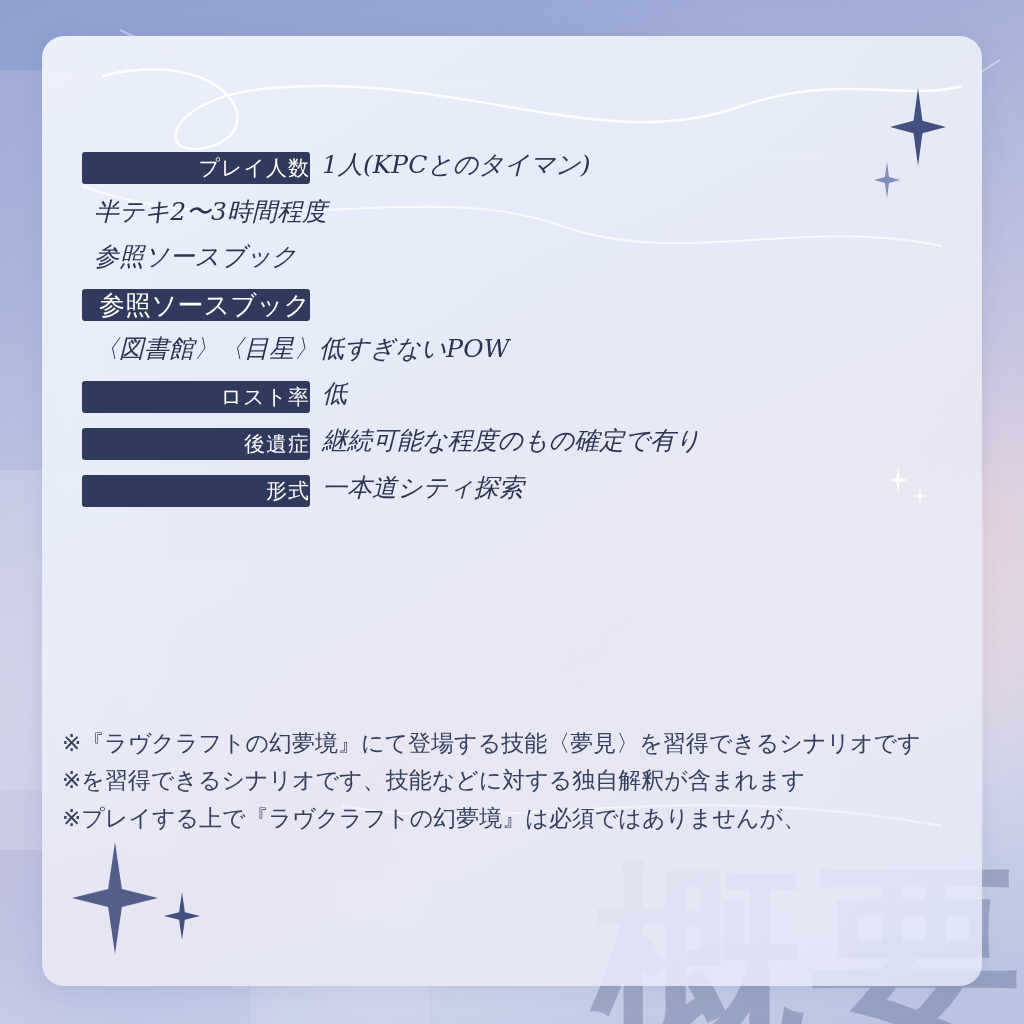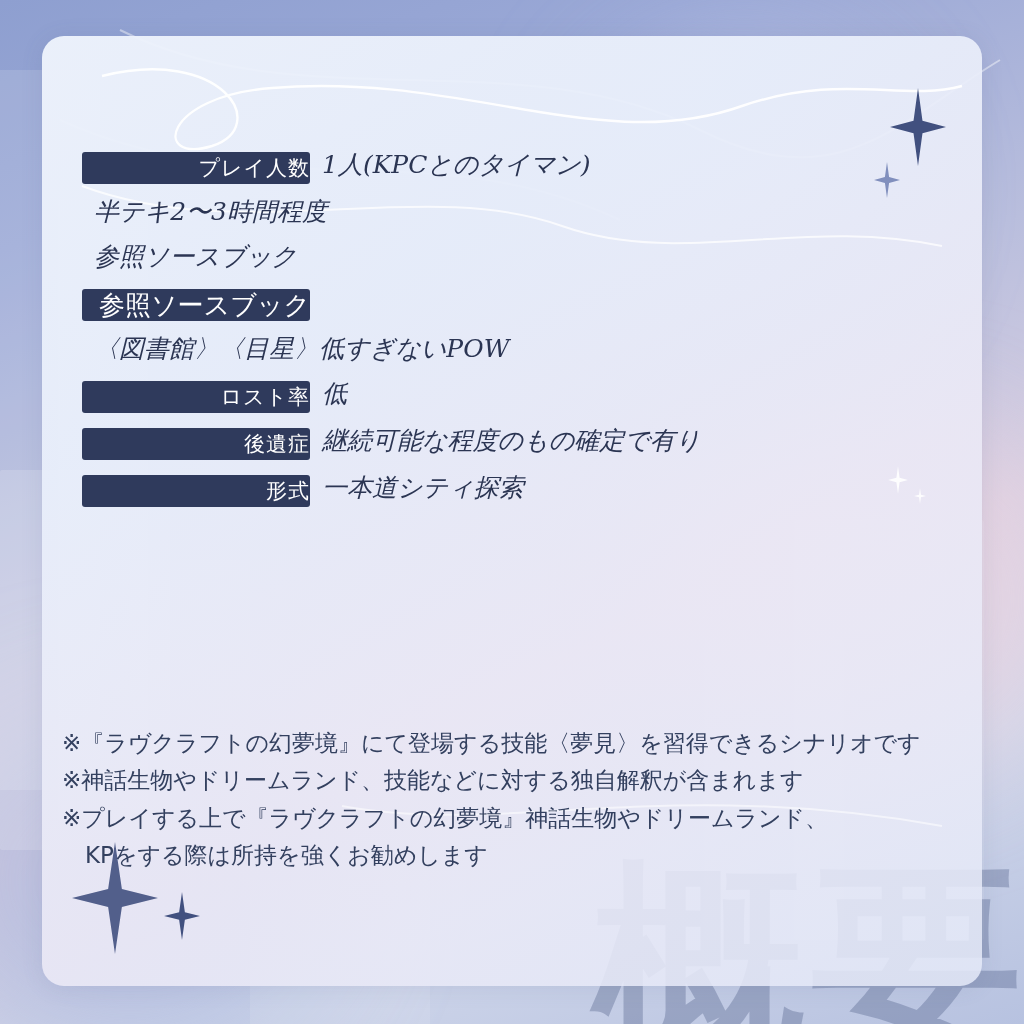--- a/index.html
+++ b/index.html
@@ -213,19 +213,18 @@
       <div class="spec-row">
         <div class="spec-label">形式</div>
         <div class="spec-value">一本道シティ探索</div>
       </div>
 
 
     </div>
 
     <div class="notes">
       <div class="note-line">※『ラヴクラフトの幻夢境』にて登場する技能〈夢見〉を習得できるシナリオです</div>
-      <div class="note-line">※神話生物やドリームランド、技能などに対する独自解釈が含まれます</div>
-      <div class="note-line">※プレイする上で『ラヴクラフトの幻夢境』神話生物やドリームランド、</div>
-      <div class="note-line">　KPをする際は所持を強くお勧めします</div>
+      <div class="note-line">※を習得できるシナリオです、技能などに対する独自解釈が含まれます</div>
+      <div class="note-line">※プレイする上で『ラヴクラフトの幻夢境』は必須ではありませんが、</div>
     </div>
 
   </div>
 </div>
 
 </body></html>

